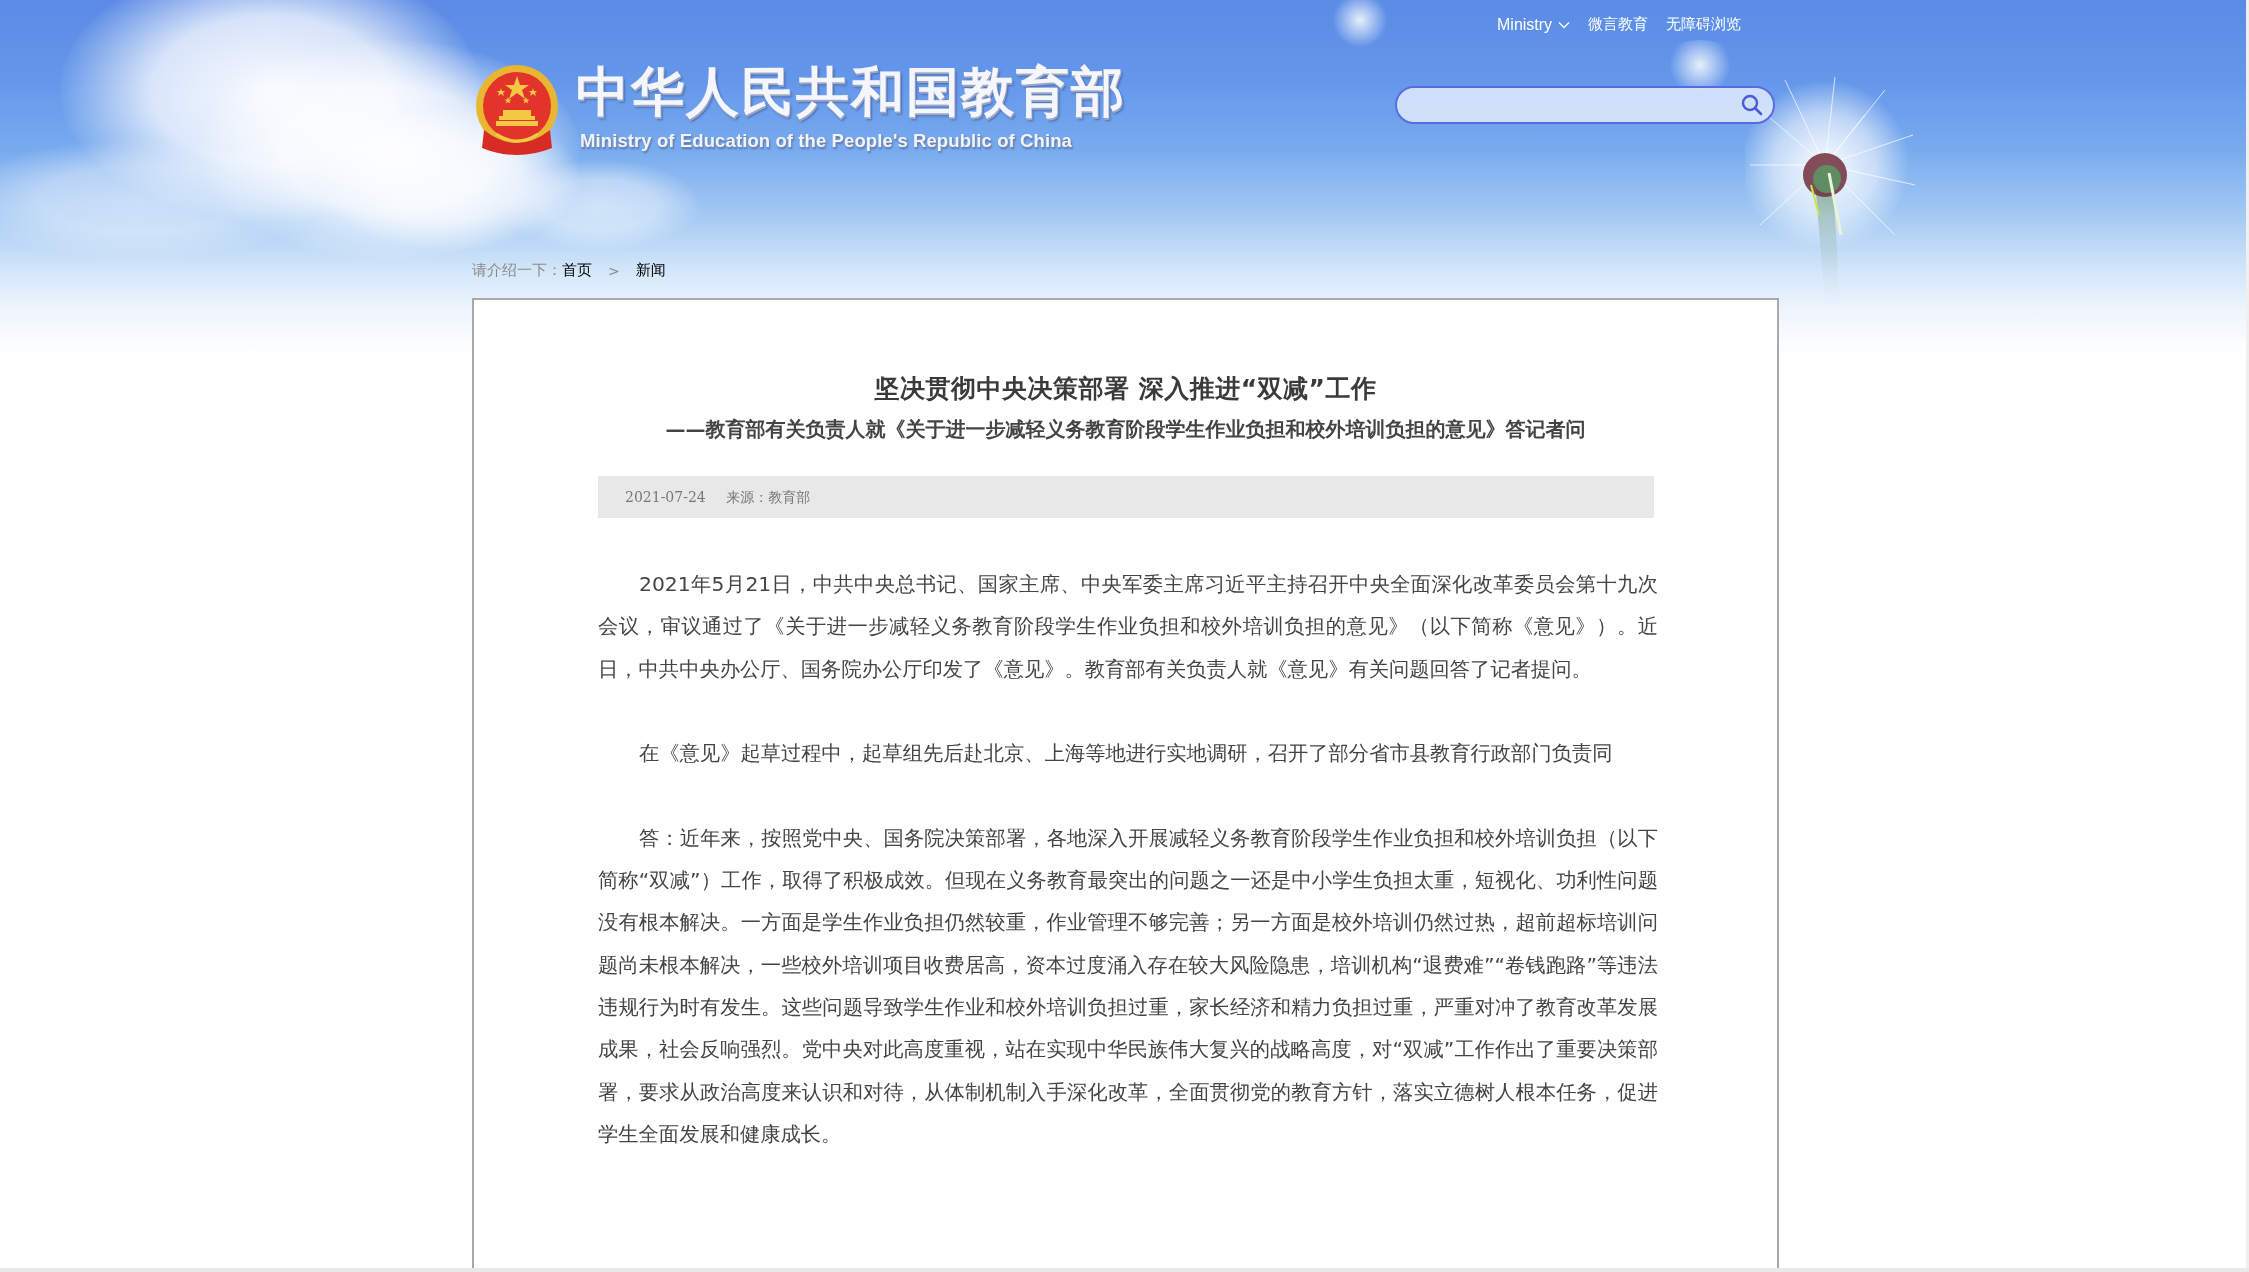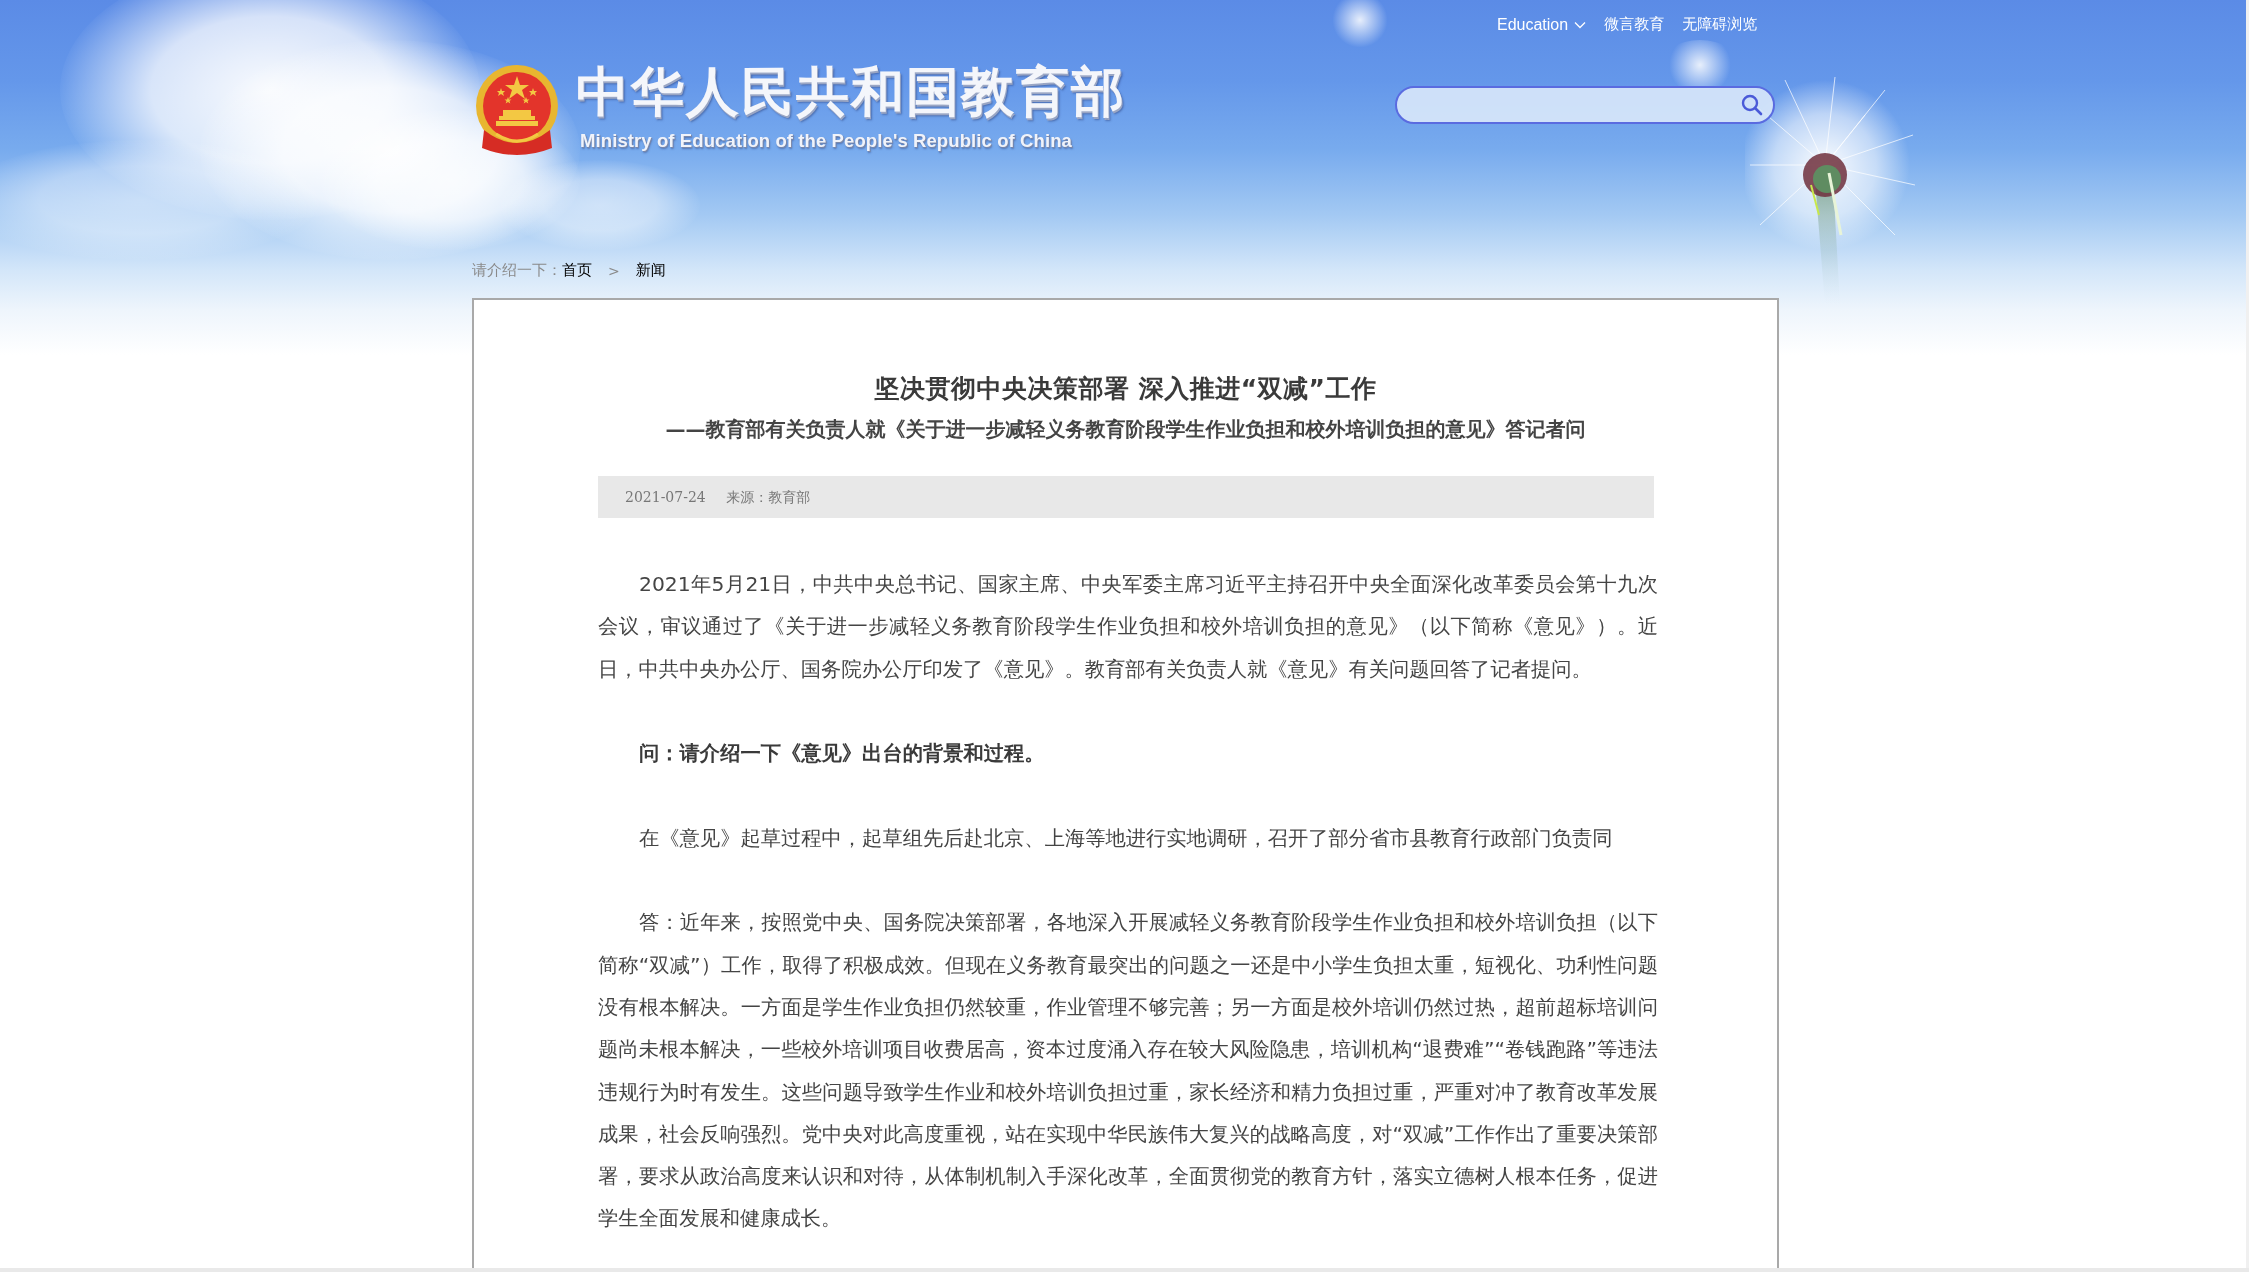--- a/index.html
+++ b/index.html
@@ -267,21 +267,21 @@
       <circle cx="82" cy="104" r="14" fill="#5f8c61"></circle>
       <line x1="84" y1="98" x2="96" y2="160" stroke="#e8f4d8" stroke-width="3"></line>
       <line x1="66" y1="110" x2="74" y2="140" stroke="#c8e84a" stroke-width="2"></line>
     </svg>
     <div class="seed" style="left:1330px;top:-10px;"></div>
     <div class="seed" style="left:1660px;top:40px;width:80px;height:50px;"></div>
   </div>
 
   <div class="toplinks">
     <span class="lang">
-      <span>Education</span>
+      <span>Ministry</span>
       <svg width="12" height="8" viewBox="0 0 12 8">
         <polyline points="1,1.5 6,6.5 11,1.5" fill="none" stroke="#ffffff" stroke-width="1.3"></polyline>
       </svg>
     </span>
     <span class="tl">微言教育</span>
     <span class="tl">无障碍浏览</span>
   </div>
 
   <svg class="emblem" viewBox="0 0 86 96">
     <ellipse cx="43" cy="42" rx="41" ry="41" fill="#e8b630"></ellipse>
@@ -322,21 +322,20 @@
     <div class="title">坚决贯彻中央决策部署 深入推进“双减”工作</div>
     <div class="subtitle">——教育部有关负责人就《关于进一步减轻义务教育阶段学生作业负担和校外培训负担的意见》答记者问</div>
 
     <div class="meta">
       <span>2021-07-24</span>
       <span class="src-label">来源：</span><span>教育部</span>
     </div>
 
     <div class="body">
       <p>2021年5月21日，中共中央总书记、国家主席、中央军委主席习近平主持召开中央全面深化改革委员会第十九次会议，审议通过了《关于进一步减轻义务教育阶段学生作业负担和校外培训负担的意见》（以下简称《意见》）。近日，中共中央办公厅、国务院办公厅印发了《意见》。教育部有关负责人就《意见》有关问题回答了记者提问。</p>
-      <p class="q">问：请介绍一下《意见》出台的背景和过程。</p>
       <p>在《意见》起草过程中，起草组先后赴北京、上海等地进行实地调研，召开了部分省市县教育行政部门负责同</p>
       <p>答：近年来，按照党中央、国务院决策部署，各地深入开展减轻义务教育阶段学生作业负担和校外培训负担（以下简称“双减”）工作，取得了积极成效。但现在义务教育最突出的问题之一还是中小学生负担太重，短视化、功利性问题没有根本解决。一方面是学生作业负担仍然较重，作业管理不够完善；另一方面是校外培训仍然过热，超前超标培训问题尚未根本解决，一些校外培训项目收费居高，资本过度涌入存在较大风险隐患，培训机构“退费难”“卷钱跑路”等违法违规行为时有发生。这些问题导致学生作业和校外培训负担过重，家长经济和精力负担过重，严重对冲了教育改革发展成果，社会反响强烈。党中央对此高度重视，站在实现中华民族伟大复兴的战略高度，对“双减”工作作出了重要决策部署，要求从政治高度来认识和对待，从体制机制入手深化改革，全面贯彻党的教育方针，落实立德树人根本任务，促进学生全面发展和健康成长。</p>
     </div>
   </div>
 
   <div class="right-edge"></div>
   <div class="bottom-strip"></div>
 </div>
 
 </body></html>

